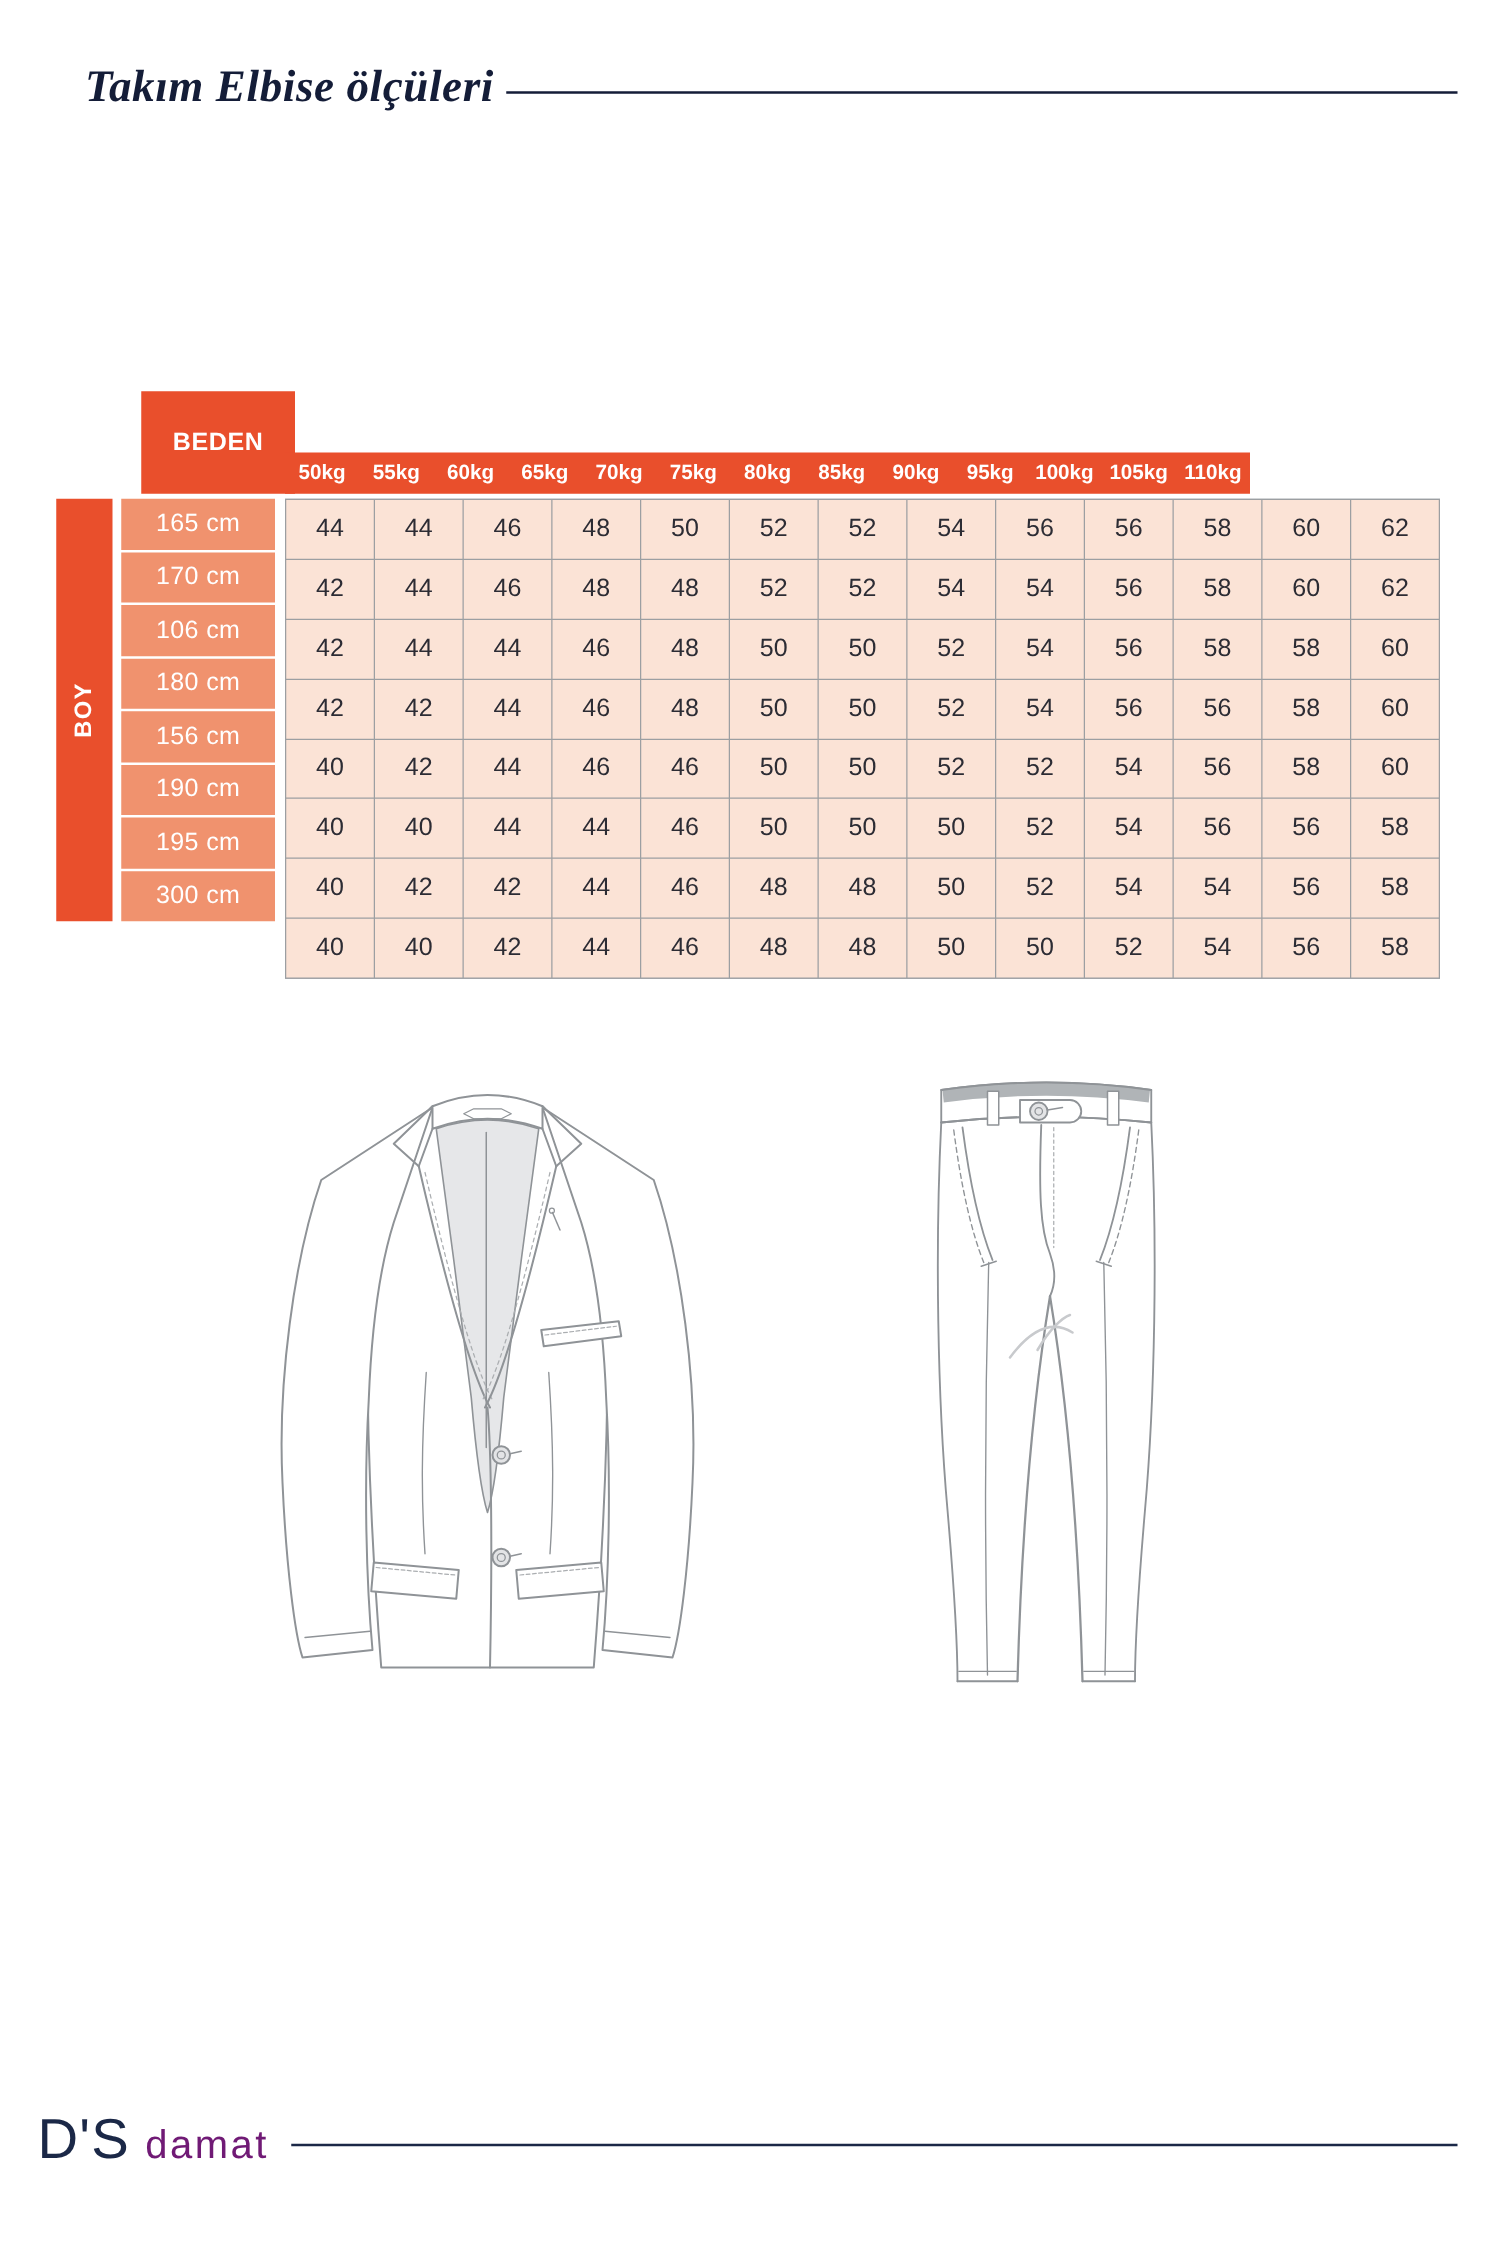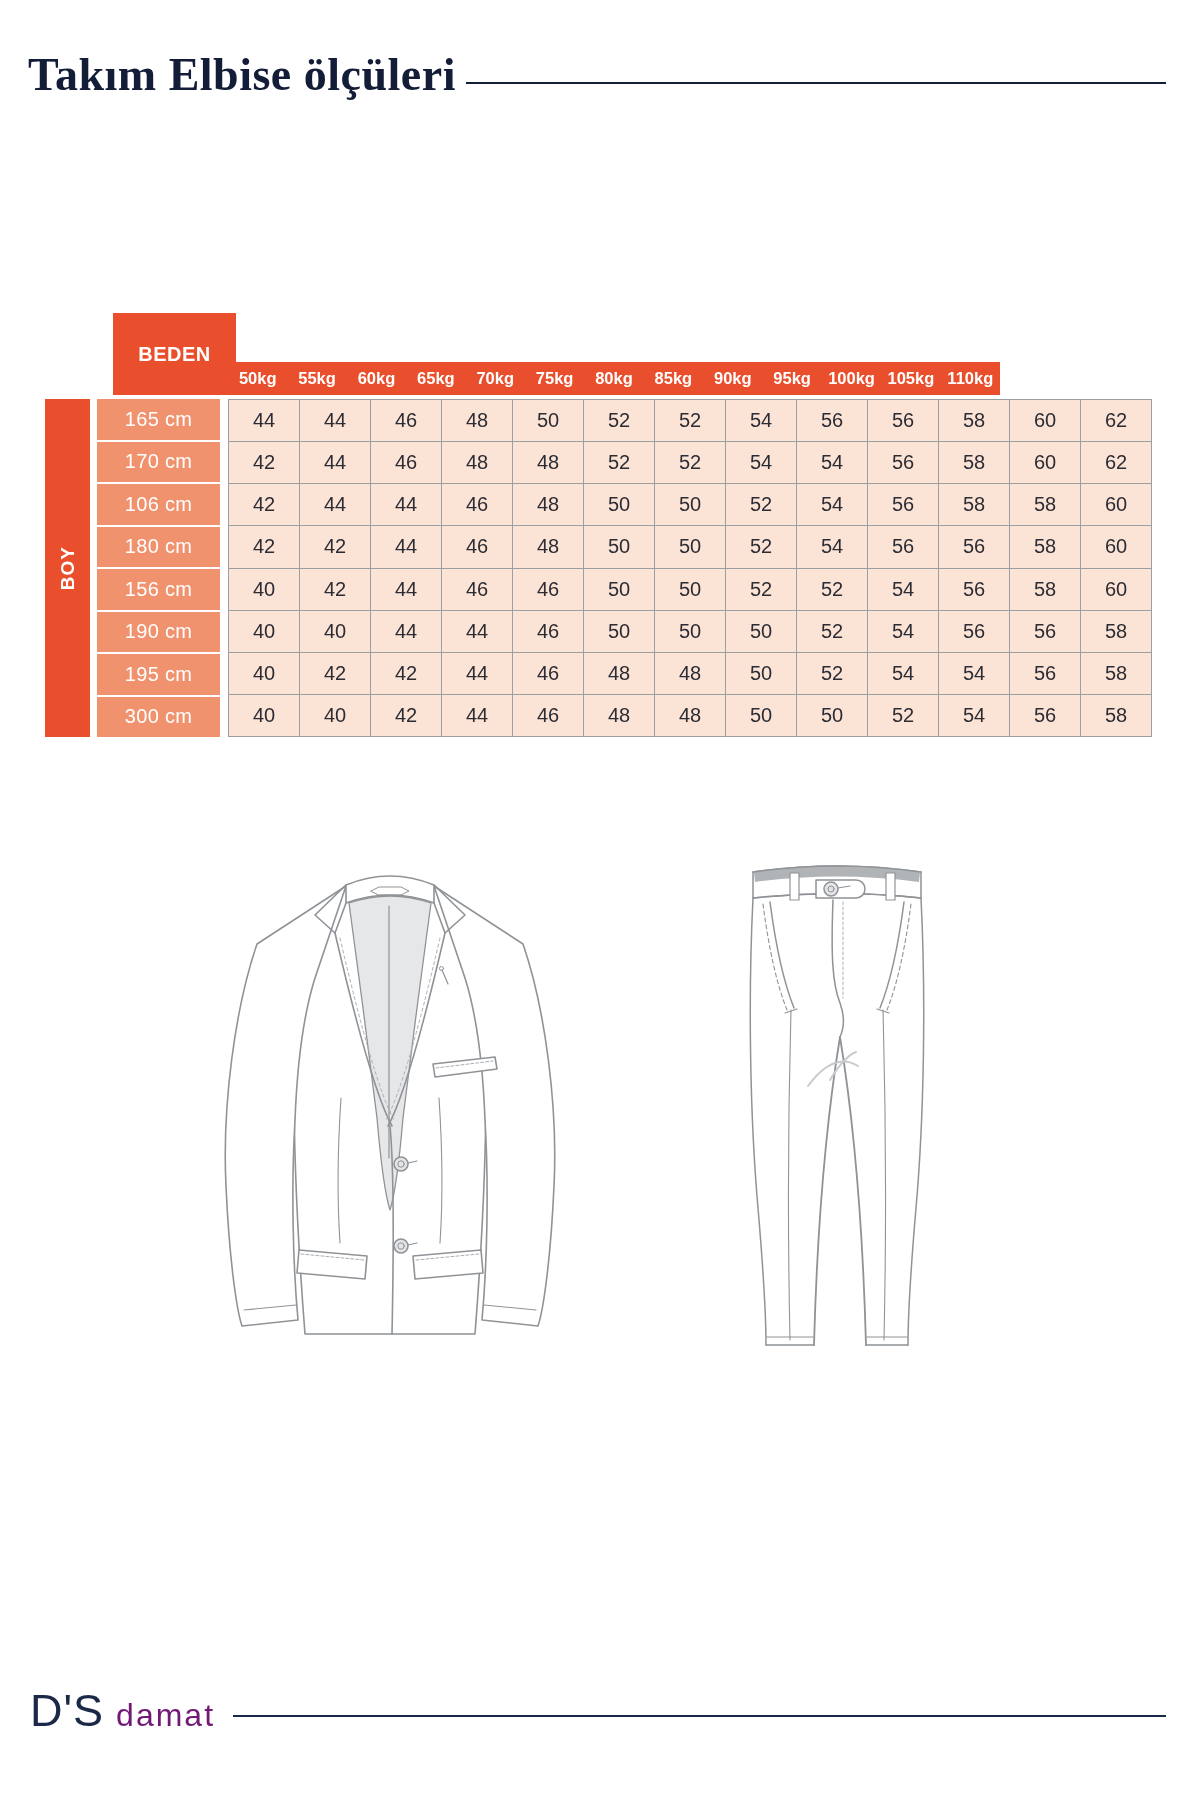--- a/index.html
+++ b/index.html
@@ -13,22 +13,22 @@
     --sketch-light:#ABAEB1;
   }
   *{margin:0;padding:0;box-sizing:border-box;}
   html,body{width:1200px;height:1800px;background:#fff;overflow:hidden;}
   body{font-family:"Liberation Sans","DejaVu Sans",sans-serif;position:relative;}
 
   
   .title-row{position:absolute;left:28px;top:48px;right:34px;display:flex;align-items:baseline;}
   .title-row h1{
     font-family:"Liberation Serif","DejaVu Serif",serif;
-    font-weight:bold;font-size:46px;letter-spacing:.5px;
-    color:var(--navy);white-space:nowrap;
+    font-style:italic;font-weight:bold;font-size:36px;letter-spacing:.5px;
+    color:var(--navy);white-space:nowrap;margin-left:40px;
   }
   .title-rule{flex:1;border-bottom:2.5px solid var(--navy);margin-left:10px;transform:translateY(-6px);}
 
   
   .chart{position:absolute;left:45px;top:313px;width:1107px;height:424px;}
   .boy{
     position:absolute;left:0;top:86px;width:45px;height:338px;background:var(--accent);
     display:flex;align-items:center;justify-content:center;
   }
   .boy span{
@@ -52,21 +52,21 @@
   .kgrow div{color:#fff;font-weight:bold;font-size:16.5px;text-align:center;}
   .labels{
     position:absolute;left:52px;top:86px;width:123px;height:338px;
     display:flex;flex-direction:column;gap:2px;
   }
   .labels div{
     flex:1;background:var(--salmon);color:#fff;font-size:20px;letter-spacing:.3px;
     display:flex;align-items:center;justify-content:center;
   }
   .grid{
-    position:absolute;left:183px;top:86px;width:924px;height:338px;
+    position:absolute;left:183px;top:86px;width:924px;height:384px;
     display:grid;grid-template-columns:repeat(13,1fr);grid-template-rows:repeat(8,1fr);
     gap:1px;background:var(--grid);border:1px solid var(--grid);
   }
   .grid div{
     background:var(--peach);color:var(--ink);font-size:20px;
     display:flex;align-items:center;justify-content:center;
   }
 
   
   .jacket-svg{position:absolute;left:195px;top:858px;width:390px;height:490px;}

